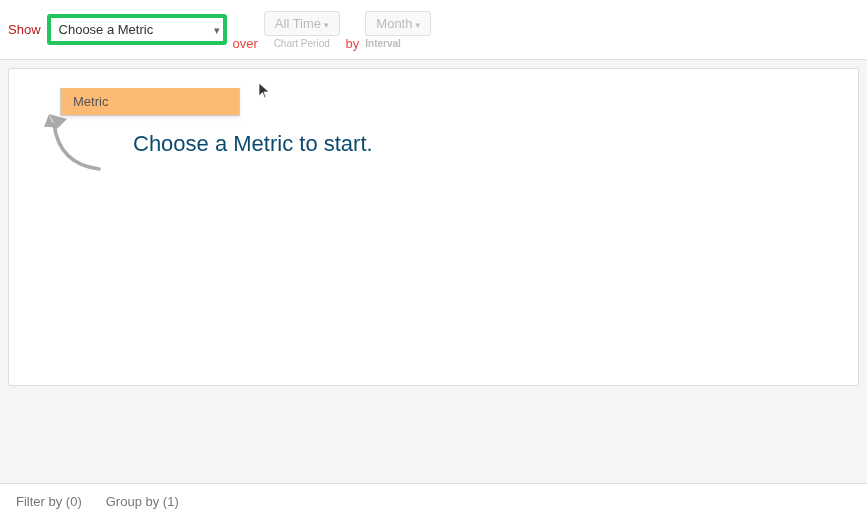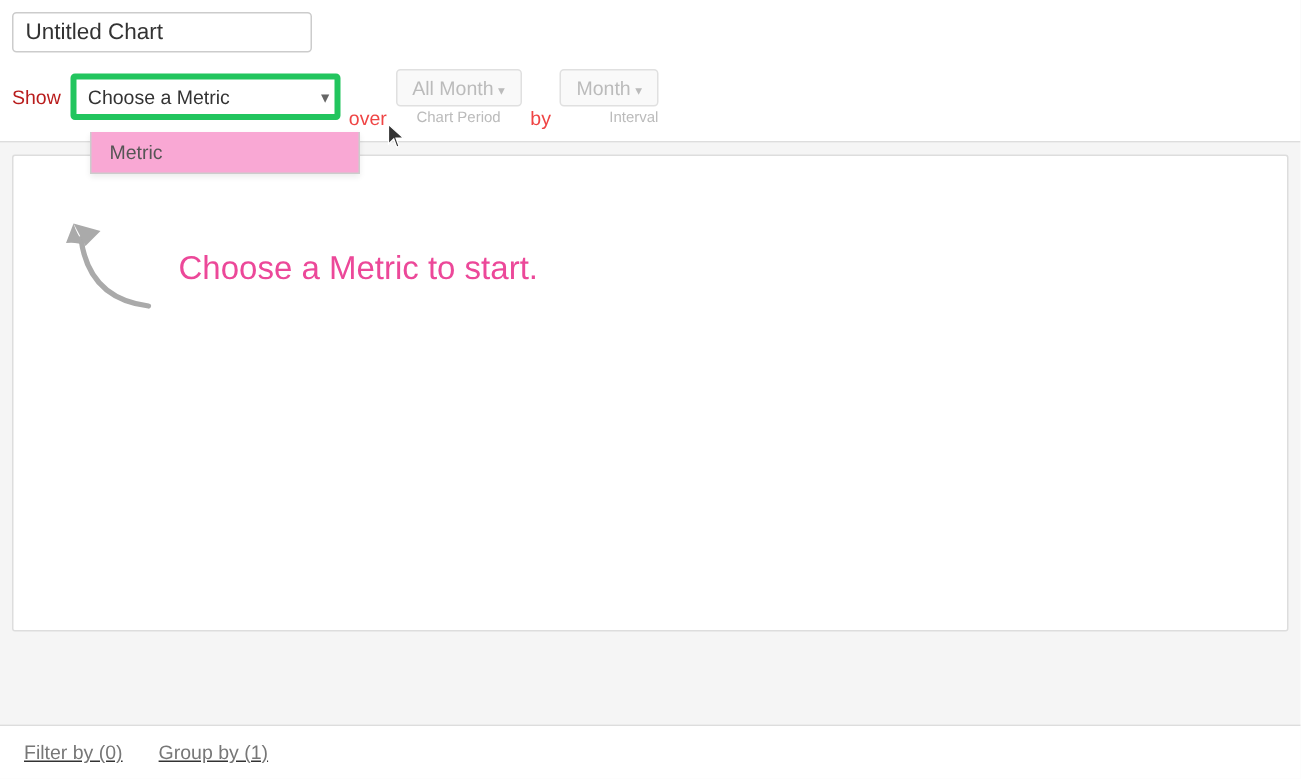--- a/index.html
+++ b/index.html
@@ -101,21 +101,21 @@
     .time-btn .caret {
       font-size: 9px;
       margin-left: 3px;
     }
 
     
     #metric-hint {
       position: absolute;
       top: 88px;
       left: 60px;
-      background: #f9a8d4;
+      background: #fdba74;
       border: 1px solid #ccc;
       border-top: none;
       padding: 6px 12px;
       font-size: 13px;
       color: #555;
       z-index: 10;
       min-width: 180px;
       box-shadow: 0 2px 4px rgba(0,0,0,0.08);
     }
 
@@ -140,38 +140,37 @@
     }
 
     #arrow-svg {
       width: 70px;
       height: 80px;
       flex-shrink: 0;
     }
 
     #empty-message {
       font-size: 22px;
-      color: #ec4899;
+      color: #0c4a6e;
       font-weight: 400;
-      margin-left: 10px;
+      margin-left: 24px;
       margin-top: 10px;
     }
 
     
     #footer {
       background: #fff;
       border-top: 1px solid #ddd;
       padding: 10px 16px;
       display: flex;
       gap: 24px;
       position: absolute;
       bottom: 0;
       left: 0;
       right: 0;
-      text-decoration: underline;
     }
 
     .footer-item {
       font-size: 13px;
       color: #777;
       cursor: pointer;
     }
 
     
     #cursor {
@@ -181,43 +180,40 @@
       width: 12px;
       height: 18px;
       z-index: 20;
       pointer-events: none;
     }
   </style>
 </head>
 <body>
 
 <div id="header">
-  <div id="title-row">
-    <input id="chart-title-input" type="text" value="Untitled Chart" placeholder="Untitled Chart" style="">
-  </div>
   <div id="controls-row">
     <span class="control-label">Show</span>
     <div class="select-wrapper">
       <select class="metric-select">
         <option>Choose a Metric</option>
       </select>
     </div>
     <span class="separator-label">over</span>
     <div style="display:flex;flex-direction:column;align-items:center;">
       <button class="time-btn" style="color:#bbb;">
-        <span>All Month</span><span class="caret">▾</span>
+        <span>All Time</span><span class="caret">▾</span>
       </button>
       <span style="font-size:10px;color:#bbb;margin-top:2px;">Chart Period</span>
     </div>
     <span class="separator-label">by</span>
-    <div style="display:flex;flex-direction:column;align-items:flex-end;">
+    <div style="display:flex;flex-direction:column;align-items:flex-start;">
       <button class="time-btn" style="color:#bbb;">
         <span>Month</span><span class="caret">▾</span>
       </button>
-      <span style="font-size:10px;color:#bbb;margin-top:2px;">Interval</span>
+      <span style="font-size:10px;color:#bbb;margin-top:2px;font-weight:bold;">Interval</span>
     </div>
   </div>
 </div>
 
 <div id="metric-hint">
   <span>Metric</span>
 </div>
 
 <div id="cursor">
   <svg width="12" height="18" viewBox="0 0 12 18" fill="none" xmlns="http://www.w3.org/2000/svg">

